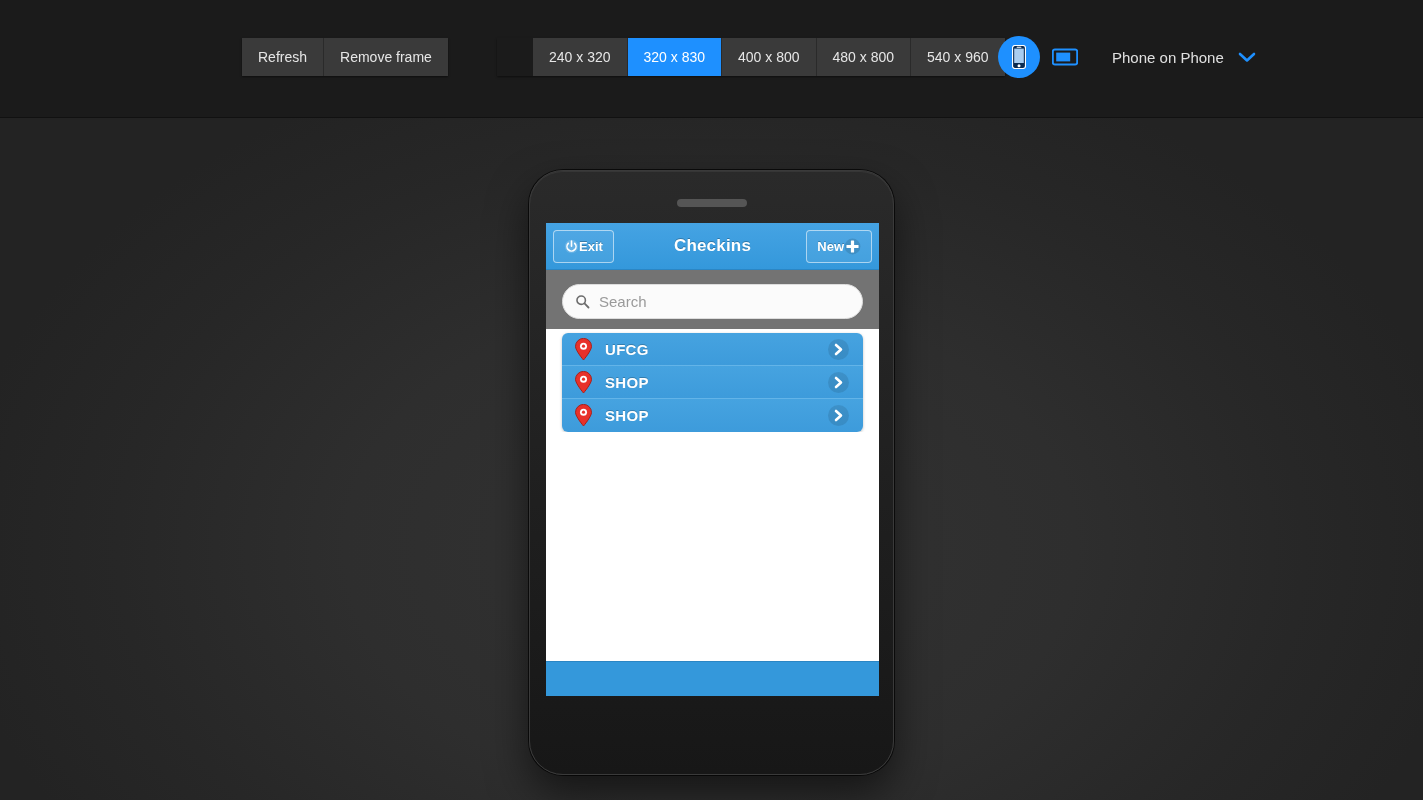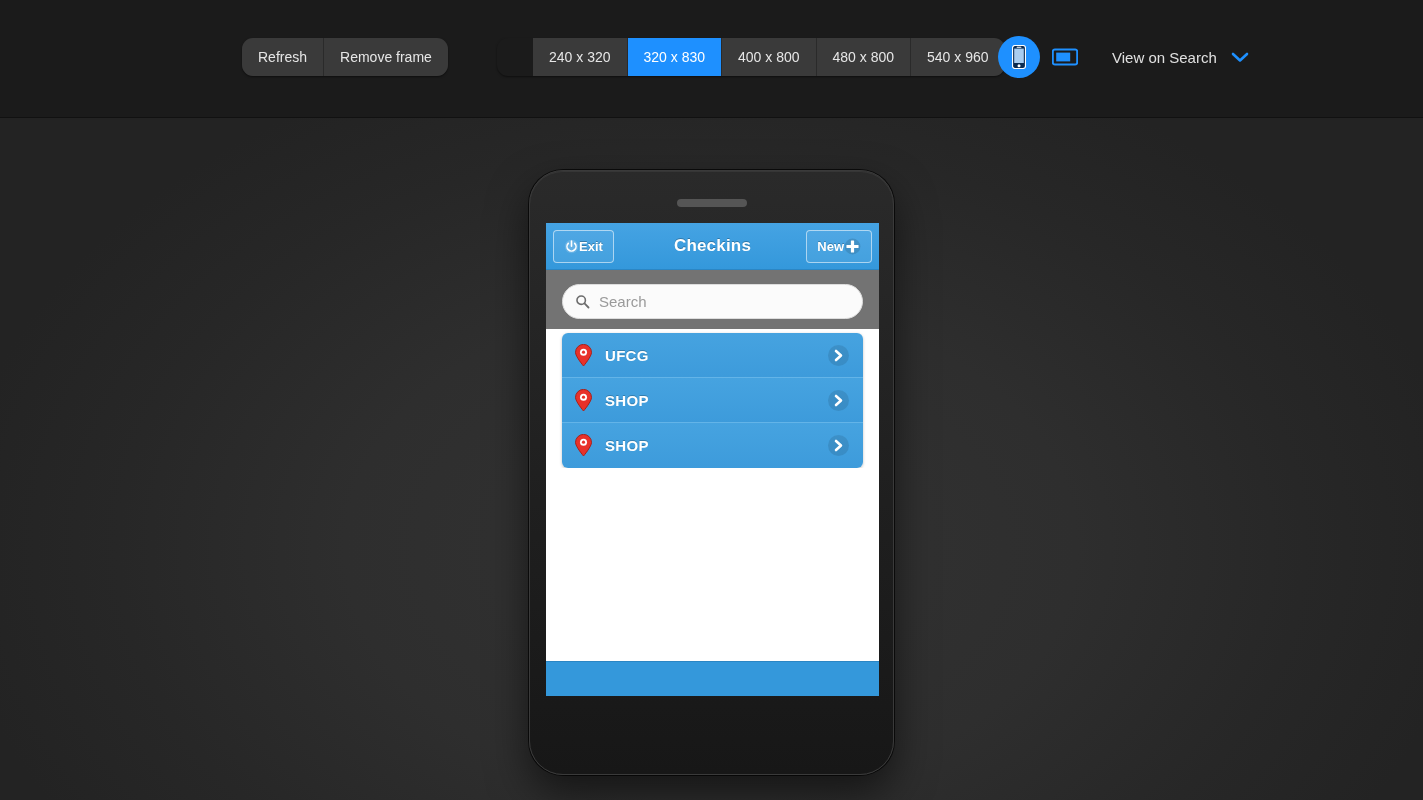--- a/index.html
+++ b/index.html
@@ -41,21 +41,21 @@
     position: absolute;
     left: 0; top: 38px;
     width: 1423px;
     height: 40px;
   }
 
   
   .btn-group {
     position: absolute;
     display: flex;
-    border-radius: 11px;
+    border-radius: 0;
     overflow: hidden;
     box-shadow: 0 1px 2px rgba(0,0,0,.5);
   }
 
   .btn-group .gbtn {
     font-family: "Liberation Sans", sans-serif;
     font-size: 14px;
     color: #e6e6e6;
     background: #3a3a3a;
     border: none;
@@ -230,21 +230,21 @@
     margin: 4px 16px 0 16px;
     border-radius: 6px;
     overflow: hidden;
     box-shadow: 0 1px 3px rgba(0,0,0,.25);
   }
   .list-item {
     position: relative;
     display: flex;
     align-items: center;
     gap: 12px;
-    height: 45px;
+    height: 33px;
     padding: 0 14px 0 12px;
     background: linear-gradient(180deg, #46a3e0 0%, #3d9bdb 100%);
     border-bottom: 1px solid #63b4e8;
     cursor: pointer;
   }
   .list-item:last-child { border-bottom: none; }
   .list-item .item-label {
     flex: 1;
     font-size: 15px;
     font-weight: bold;
@@ -311,21 +311,21 @@
       </button>
       <button class="orient-btn landscape" title="landscape">
         <svg width="26" height="18" viewBox="0 0 26 18">
           <rect x="0.8" y="1.5" width="24.4" height="15" rx="2" fill="none" stroke="#1e90ff" stroke-width="2"></rect>
           <rect x="4.2" y="4.6" width="14" height="8.8" fill="#1e90ff"></rect>
         </svg>
       </button>
     </div>
 
     <div id="view-on-phone">
-      <span class="vlabel">View on Search</span>
+      <span class="vlabel">Phone on Phone</span>
       <span>
         <svg width="18" height="12" viewBox="0 0 18 12">
           <path d="M2 3 L9 9.5 L16 3" fill="none" stroke="#1e90ff" stroke-width="2.6" stroke-linecap="round" stroke-linejoin="round"></path>
         </svg>
       </span>
     </div>
 
   </div>
 </div>
 

